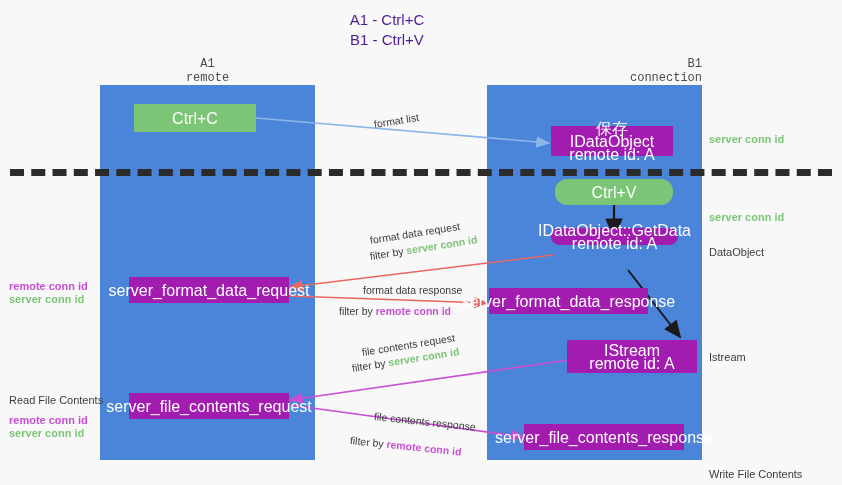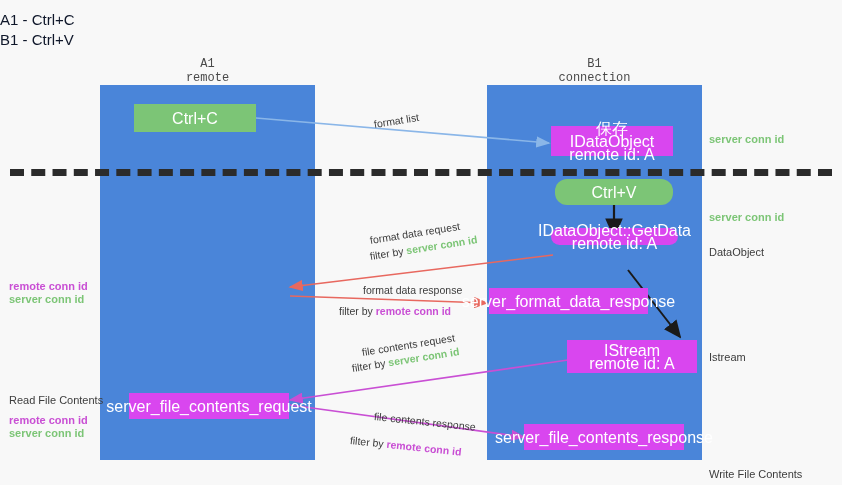--- a/index.html
+++ b/index.html
@@ -13,37 +13,38 @@
     height: 485px;
     background: #f8f8f8;
     font-family: "Liberation Sans", sans-serif;
     overflow: hidden;
   }
   .abs { position: absolute; }
 
   
   #title {
     left: 0; top: 10px; width: 774px;
+    text-align: center;
     font-size: 15px;
-    color: #0f172a;
+    color: #4c1d95;
     line-height: 20px;
     white-space: pre-line;
   }
 
   
   .col-header {
     text-align: center;
     font-size: 12px;
     color: #4a4a4a;
     line-height: 14px;
     white-space: pre-line;
     font-family: Liberation Mono, monospace;
   }
   #hdr-a1 { left: 100px; top: 57px; width: 215px; }
-  #hdr-b1 { left: 487px; top: 57px; width: 215px; }
+  #hdr-b1 { left: 487px; top: 57px; width: 215px; text-align: right; }
 
   
   .lane {
     top: 85px;
     height: 375px;
     background: #4a85d9;
   }
   #lane-a1 { left: 100px; width: 215px; }
   #lane-b1 { left: 487px; width: 215px; }
 
@@ -62,21 +63,21 @@
     align-items: center;
     justify-content: center;
     text-align: center;
     color: #ffffff;
     font-size: 16px;
     line-height: 13px;
     white-space: pre-line;
     padding: 2px 4px;
   }
   .node.green  { background: #7cc576; }
-  .node.orange { background: #d946ef; }
+  .node.orange { background: #a21caf; }
 
   
   .annot {
     font-size: 11px;
     line-height: 14px;
     color: #3c3c3c;
   }
   .annot.bold { font-weight: bold; }
   .green-txt  { color: #7cc576; font-weight: bold; }
   .purple-txt { color: #c94fd4; font-weight: bold; }
@@ -149,20 +150,21 @@
   <div class="abs node green" style="left:134px; top:104px; width:122px; height:28px;">Ctrl+C</div>
 
   <div class="abs node orange" style="left:551px; top:126px; width:122px; height:30px;">保存IDataObject
 remote id: A</div>
 
   <div class="abs node green" style="left:555px; top:179px; width:118px; height:26px;border-radius:12px;">Ctrl+V</div>
 
   <div class="abs node orange" style="left:551px; top:228px; width:127px; height:17px;border-radius:11px;">IDataObject::GetData
 remote id: A</div>
 
+  <div class="abs node orange" style="left:129px; top:277px; width:160px; height:26px;">server_format_data_request</div>
 
   <div class="abs node orange" style="left:489px; top:288px; width:159px; height:26px;">server_format_data_response</div>
 
   <div class="abs node orange" style="left:567px; top:340px; width:130px; height:33px;">IStream
 remote id: A</div>
 
   <div class="abs node orange" style="left:129px; top:393px; width:160px; height:26px;">server_file_contents_request</div>
 
   <div class="abs node orange" style="left:524px; top:424px; width:160px; height:26px;">server_file_contents_response</div>
 

